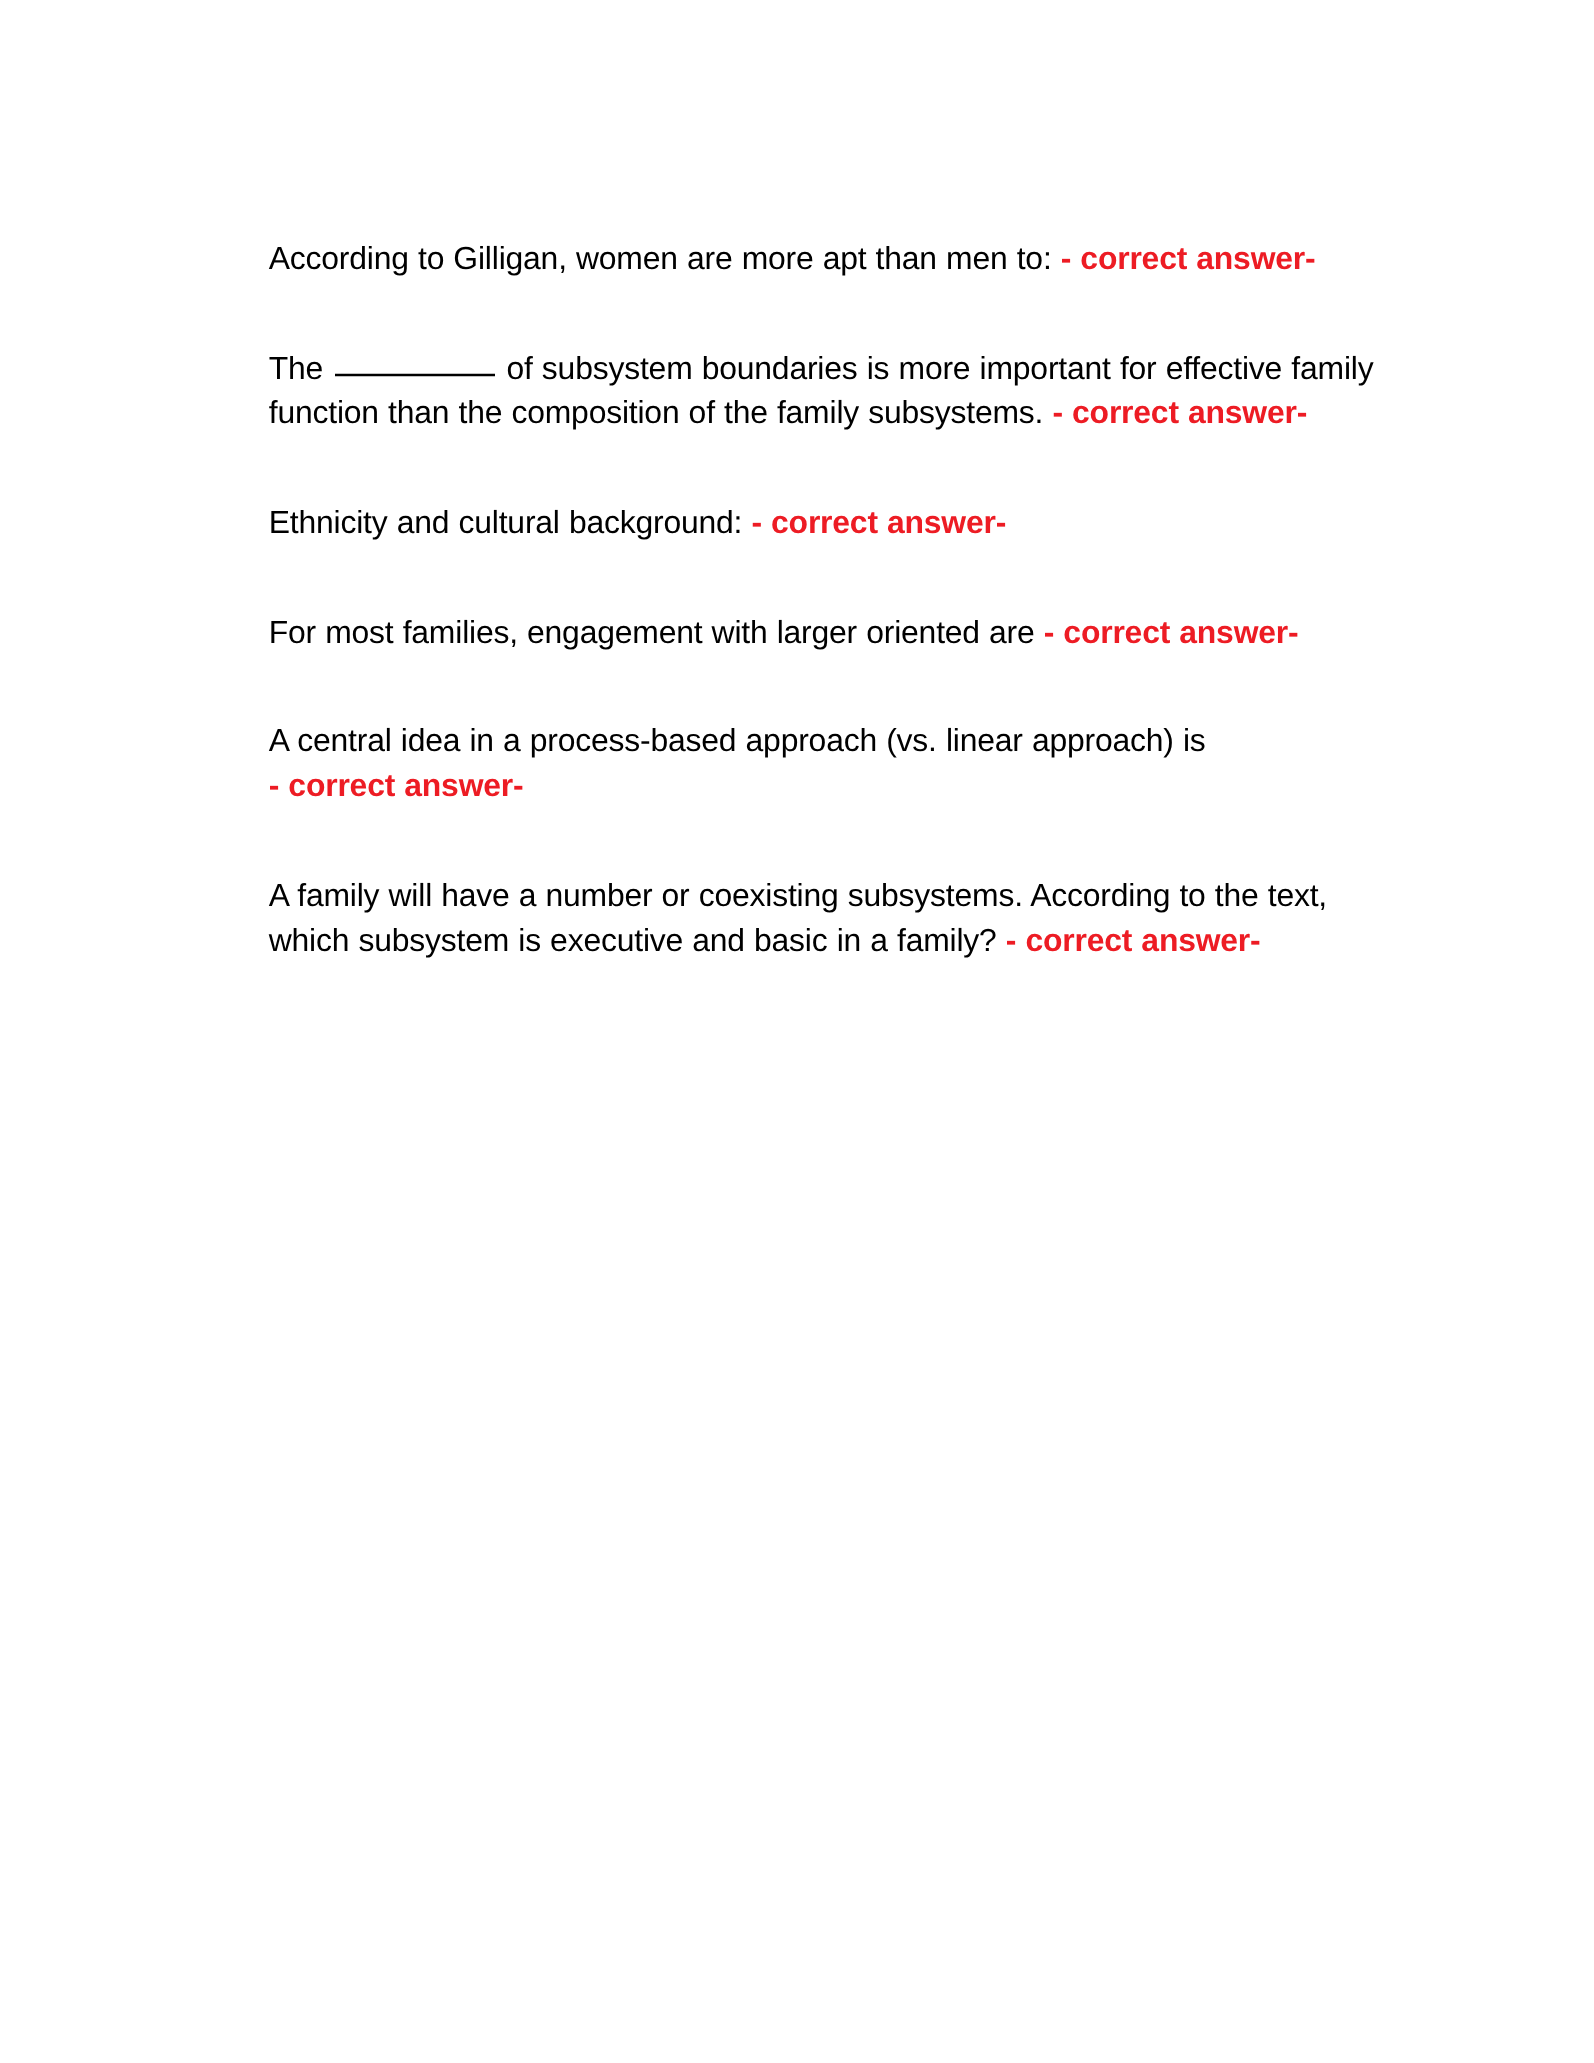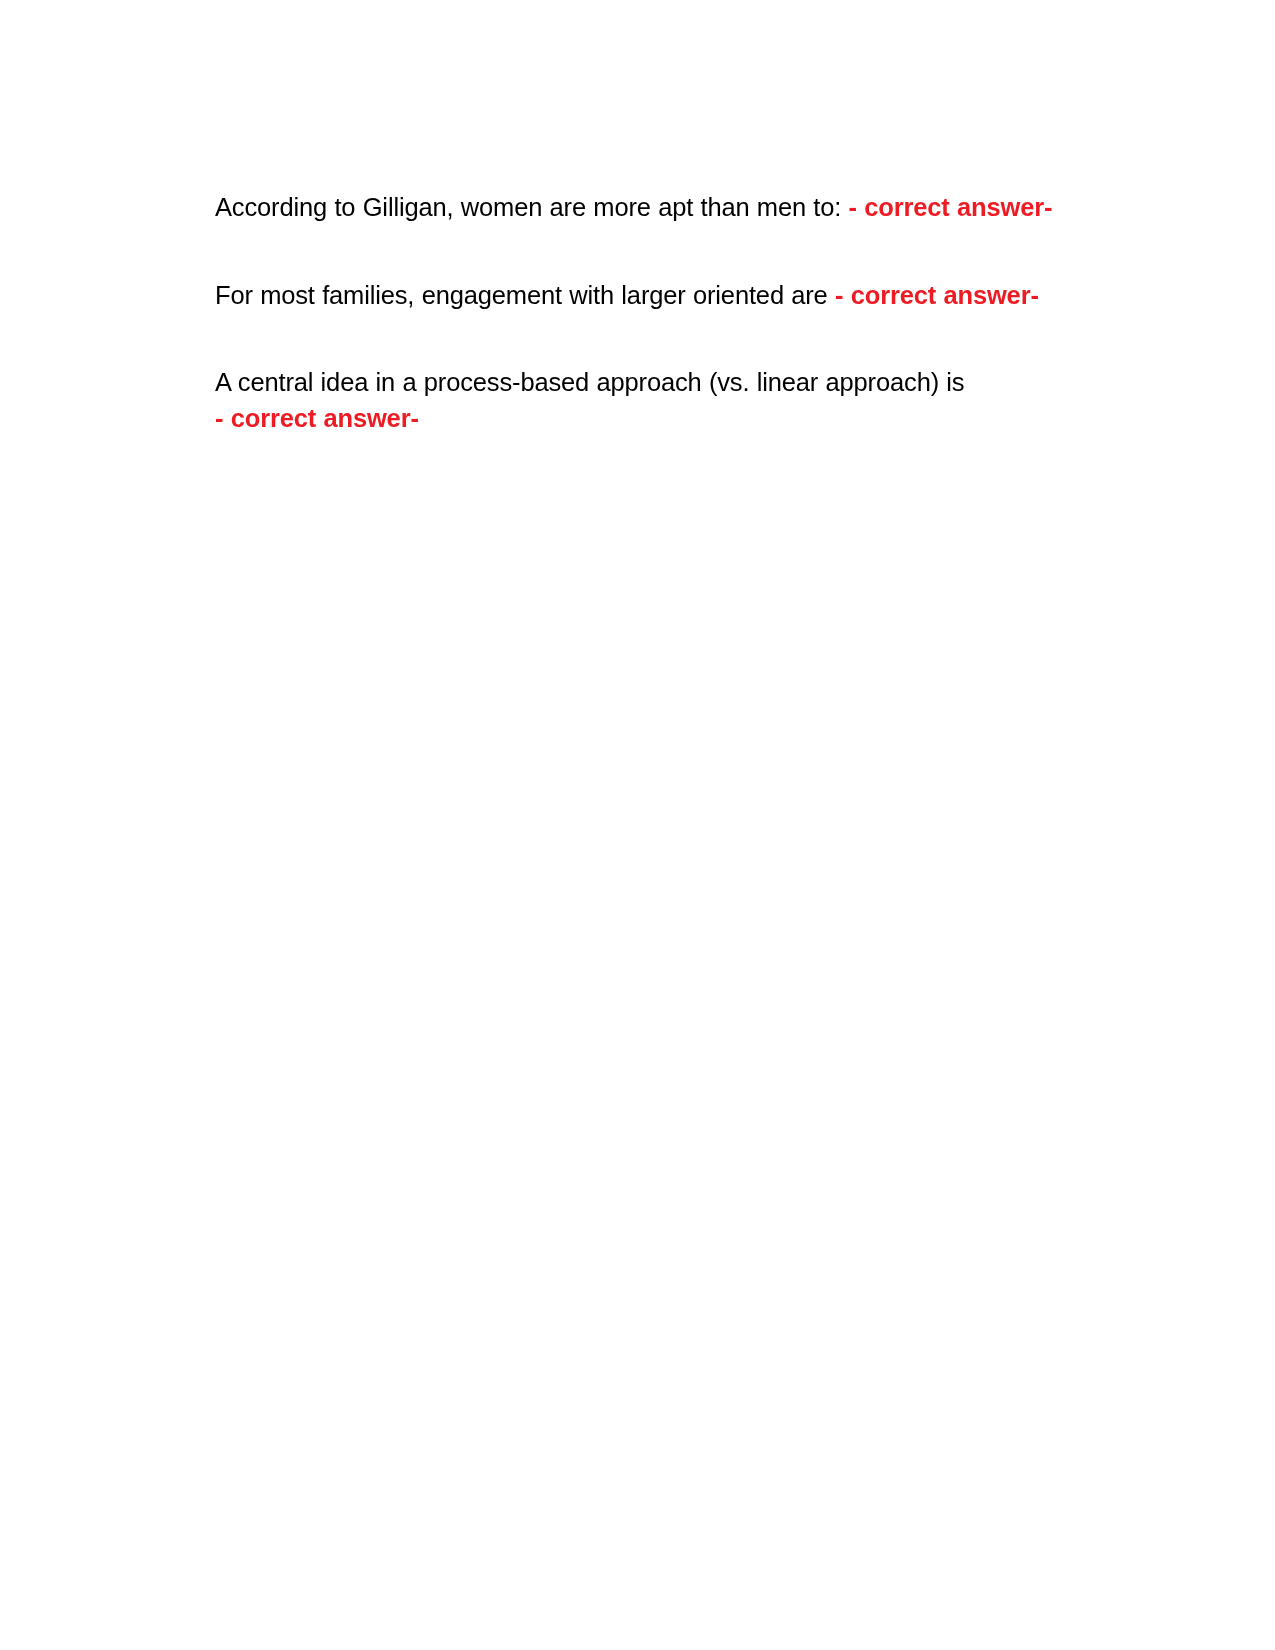--- a/index.html
+++ b/index.html
@@ -57,23 +57,26 @@
   }
 </style>
 </head>
 <body>
 
 <div class="page">
   <div class="content">
 
     <p class="qa-block"><span class="q-text">According to Gilligan, women are more apt than men to:</span> <span class="answer-tag">- correct answer-</span></p>
 
+    <p class="qa-block"><span class="q-text">The</span> <span class="blank-line"></span> <span class="q-text">of subsystem boundaries is more important for effective family function than the composition of the family subsystems.</span> <span class="answer-tag">- correct answer-</span></p>
 
+    <p class="qa-block"><span class="q-text">Ethnicity and cultural background:</span> <span class="answer-tag">- correct answer-</span></p>
 
 
     <p class="qa-block"><span class="q-text">For most families, engagement with larger oriented are</span> <span class="answer-tag">- correct answer-</span></p>
 
     <p class="qa-block"><span class="q-text">A central idea in a process-based approach (vs. linear approach) is</span> <span class="answer-tag">- correct answer-</span></p>
 
 
+    <p class="qa-block"><span class="q-text">A family will have a number or coexisting subsystems. According to the text, which subsystem is executive and basic in a family?</span> <span class="answer-tag">- correct answer-</span></p>
 
   </div>
 </div>
 
 </body></html>

